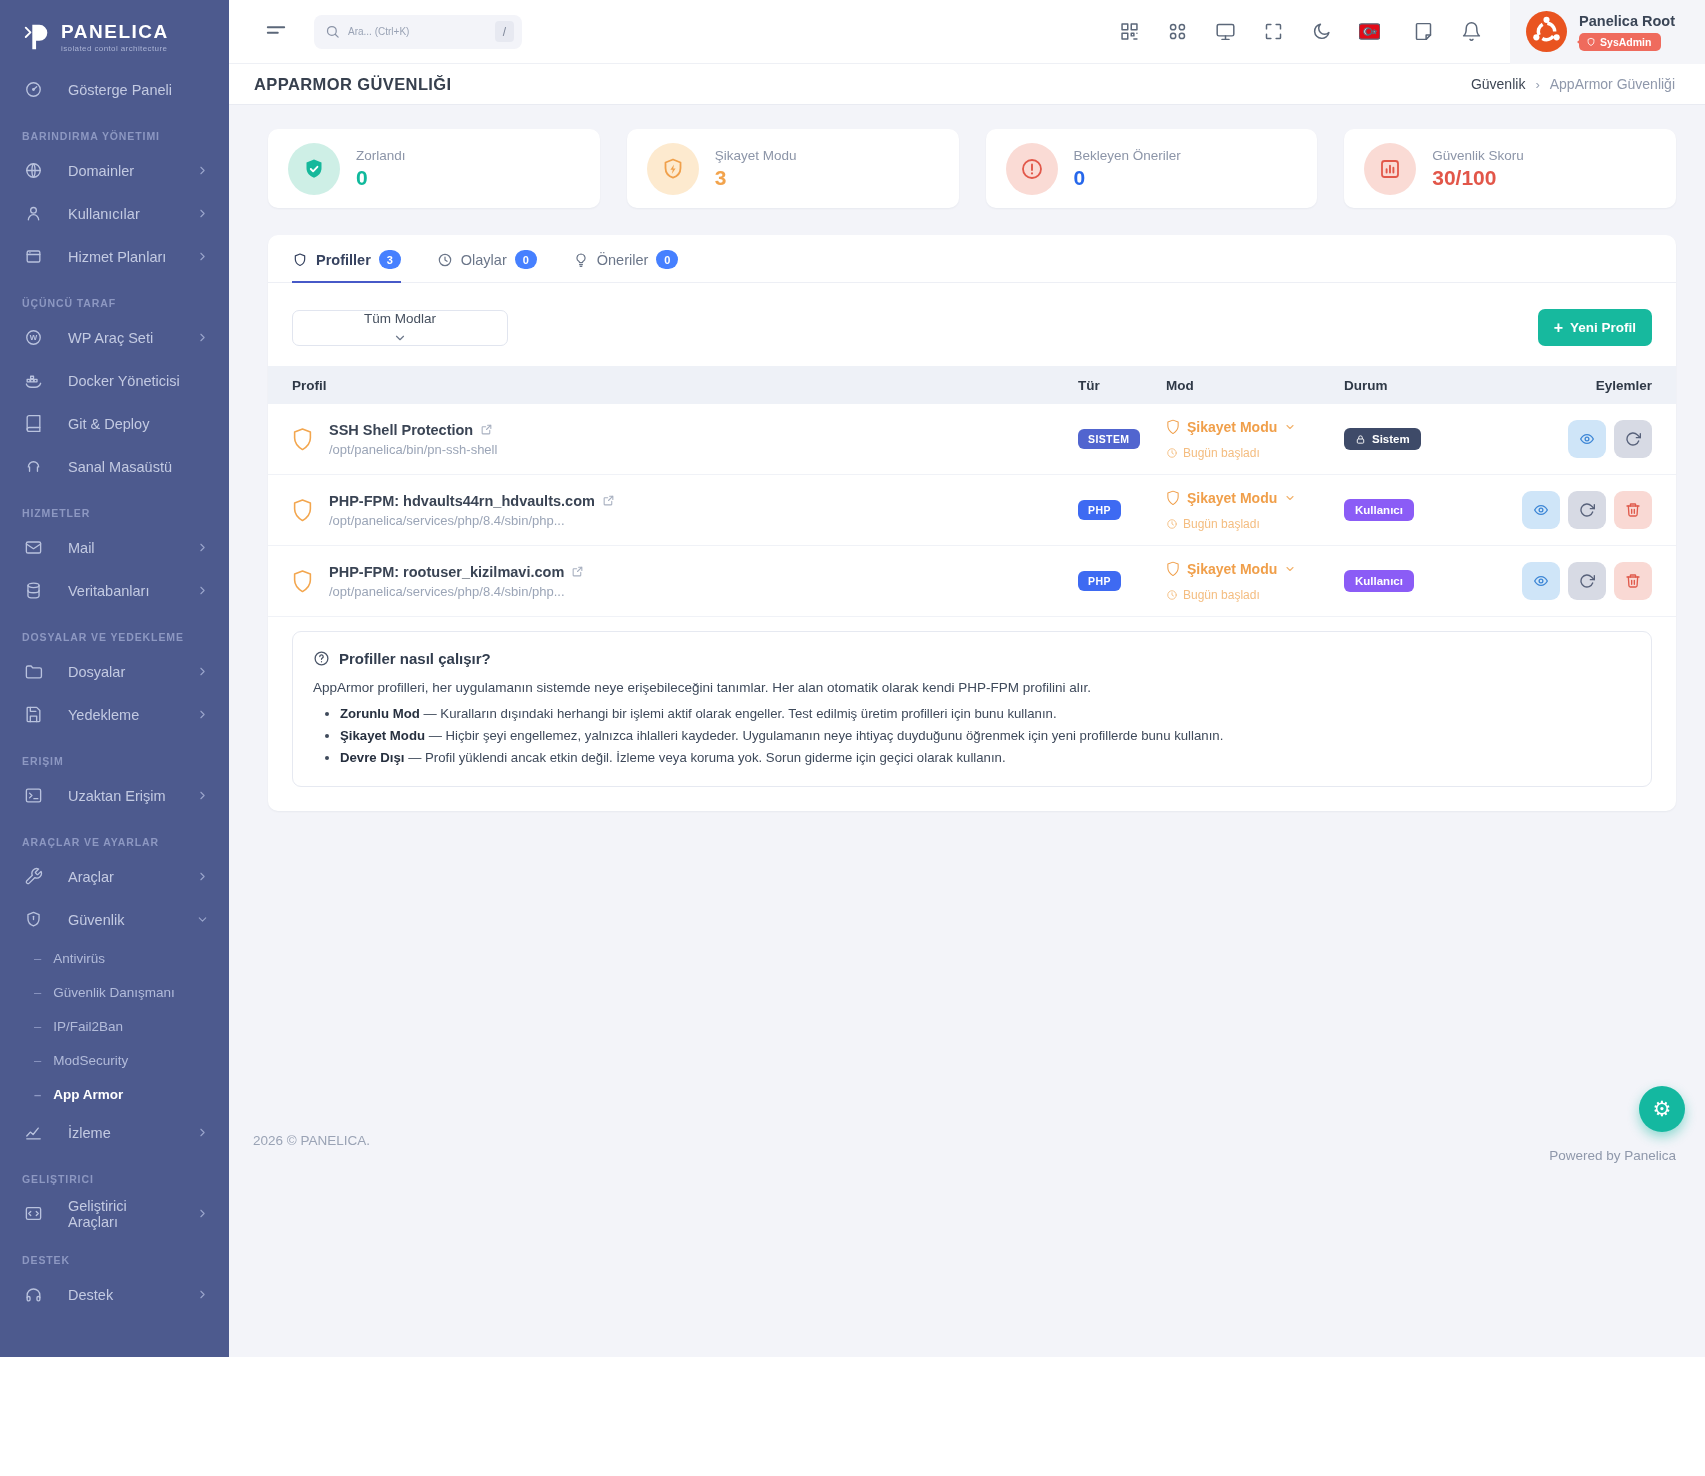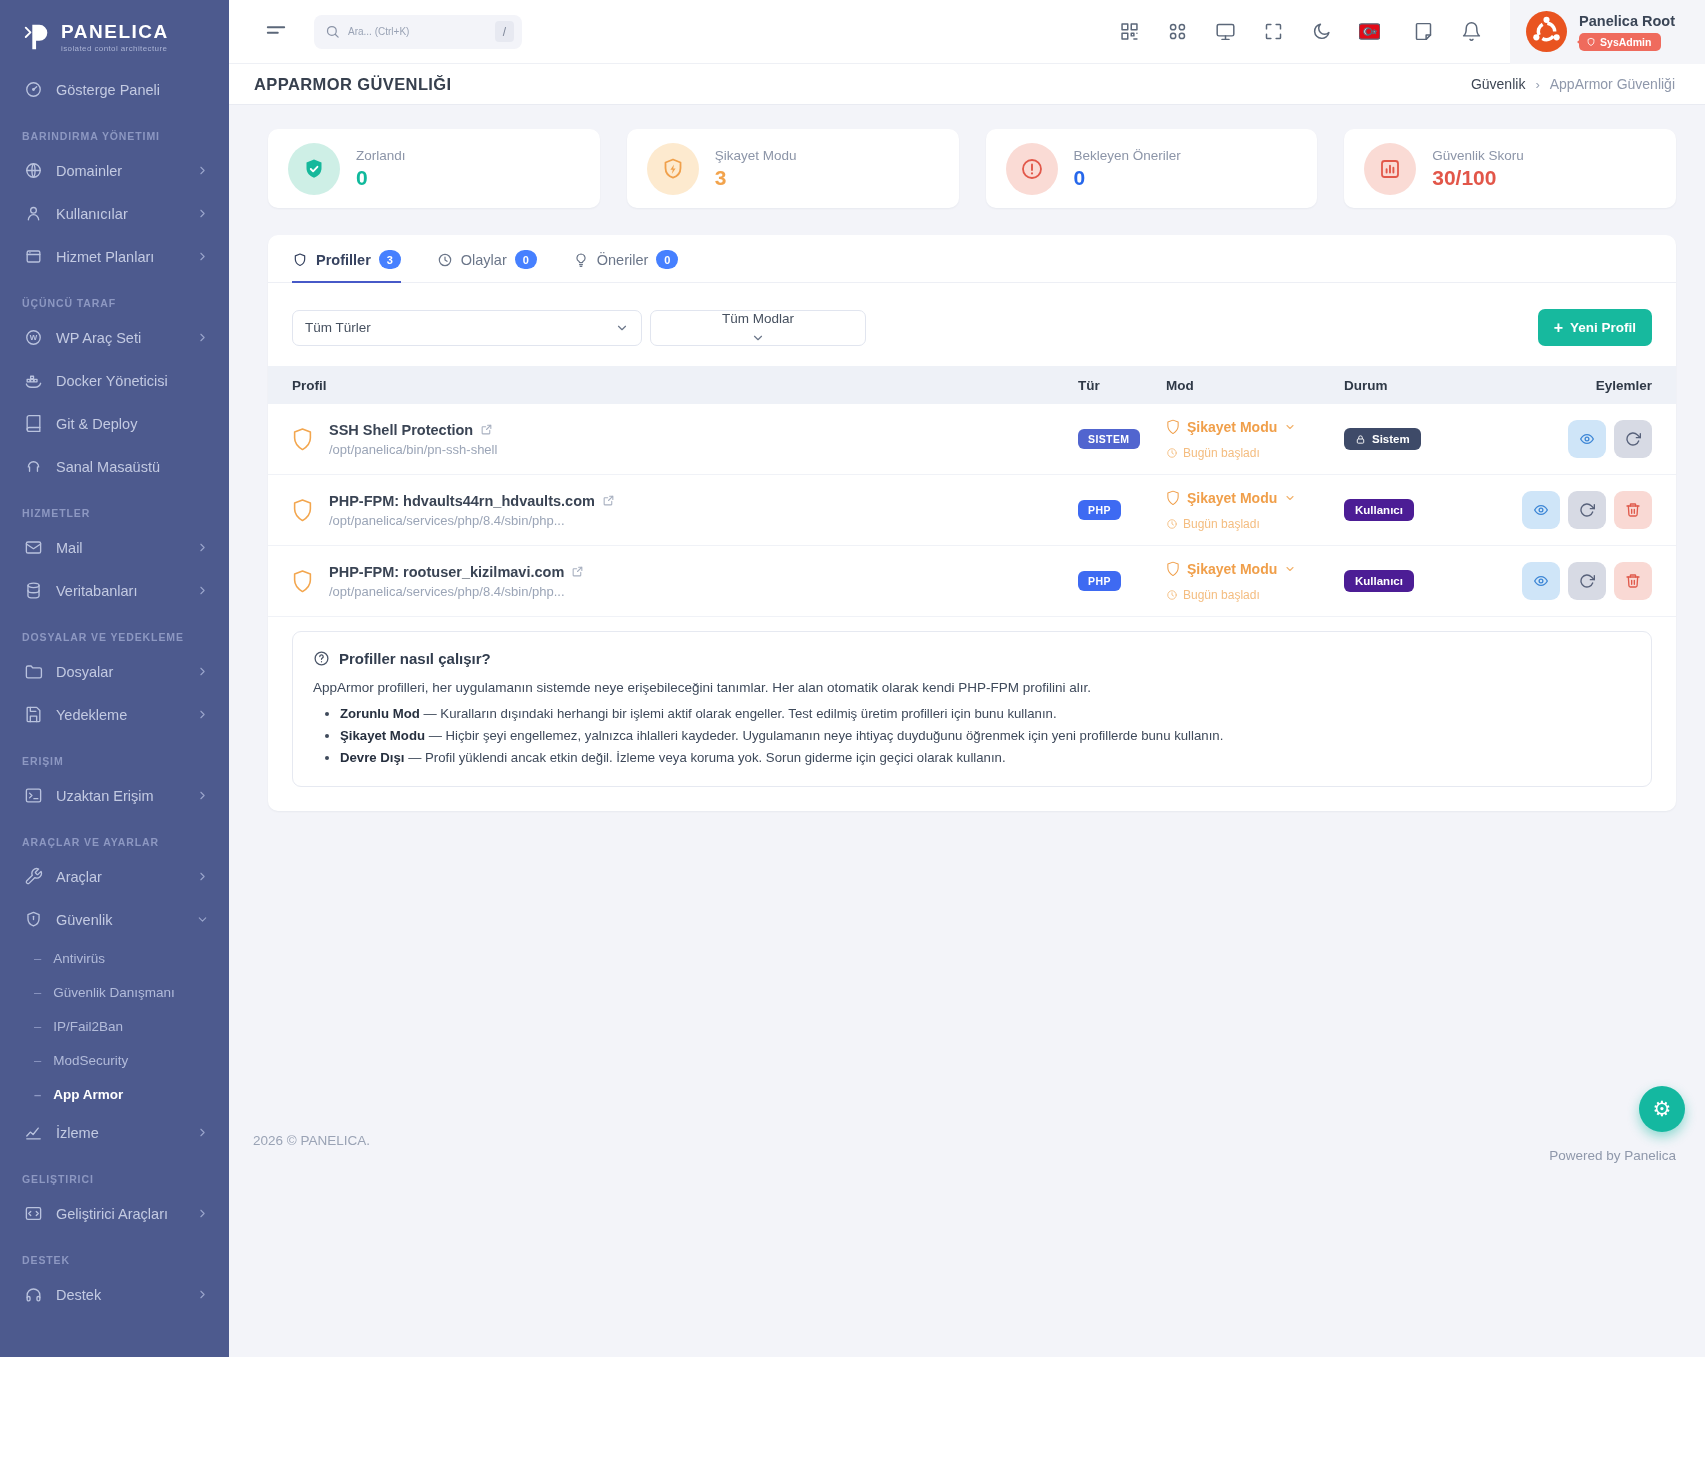--- a/index.html
+++ b/index.html
@@ -6,21 +6,21 @@
   html,body { width:1705px; background:#fff; font-family:"Liberation Sans", sans-serif; }
   body { height:1476px; overflow:hidden; }
   .app { display:flex; height:1357px; background:#f3f4f9; position:relative; overflow:hidden; }
 
   
   .sidebar { width:229px; flex:none; background:#4d5a8e; color:#bdc5e1; overflow:hidden; }
   .logo { display:flex; align-items:center; gap:9px; padding:20px 18px 14px 22px; }
   .logo-text .bname { color:#fff; font-size:19px; font-weight:bold; letter-spacing:1.5px; }
   .logo-text .btag { color:#aab3d4; font-size:8px; letter-spacing:.4px; margin-top:1px; }
   .nav-section { padding:19px 22px 7px; font-size:10.5px; font-weight:bold; letter-spacing:.9px; color:#8d98c2; }
-  .nav-item { display:flex; align-items:center; gap:13px; padding:0 20px 0 24px; height:43px; font-size:14.5px; cursor:pointer; }
+  .nav-item { display:flex; align-items:center; gap:25px; padding:0 20px 0 24px; height:43px; font-size:14.5px; cursor:pointer; }
   .nav-item svg.nico { width:19px; height:19px; flex:none; stroke:#b9c2de; fill:none; stroke-width:1.7; stroke-linecap:round; stroke-linejoin:round; }
   .nav-item .nlabel { flex:1; color:#c3cae2; }
   svg.chev { width:13px; height:13px; stroke:#9aa5cb; fill:none; stroke-width:2; stroke-linecap:round; stroke-linejoin:round; flex:none; }
   .nav-sub { display:flex; align-items:center; gap:12px; padding-left:34px; height:34px; font-size:13.5px; color:#b2bbda; cursor:pointer; }
   .nav-sub .dash { color:#8e99c4; font-size:13px; }
   .nav-sub.active { color:#fff; font-weight:bold; }
 
   
   .main { flex:1; display:flex; flex-direction:column; position:relative; }
 
@@ -96,21 +96,21 @@
   .tbadge { display:inline-block; padding:4px 10px; border-radius:6px; font-size:10.5px; font-weight:bold; letter-spacing:.4px; color:#fff; }
   .tb-system { background:#5165cf; }
   .tb-php { background:#3e6af2; }
   .mode-btn { display:inline-flex; align-items:center; gap:7px; color:#f09f4a; font-size:14px; font-weight:bold; cursor:pointer; }
   .mode-btn svg.msh { width:14px; height:16px; stroke:#f09f4a; fill:none; stroke-width:1.8; stroke-linejoin:round; }
   .mode-btn svg.mch { width:12px; height:12px; stroke:#f2b26c; fill:none; stroke-width:2.2; stroke-linecap:round; stroke-linejoin:round; }
   .mode-note { display:flex; align-items:center; gap:5px; color:#f4bd80; font-size:12px; margin-top:7px; }
   .mode-note svg { width:12px; height:12px; stroke:#f4bd80; fill:none; stroke-width:1.8; stroke-linecap:round; }
   .st-badge { display:inline-flex; align-items:center; gap:6px; padding:5px 11px; border-radius:6px; font-size:11.5px; font-weight:bold; color:#fff; }
   .st-system { background:#3e4a68; }
-  .st-user { background:#4c1d95; }
+  .st-user { background:#8b5cf6; }
   .st-badge svg { width:11px; height:11px; stroke:#fff; fill:none; stroke-width:2; }
   .acts { display:flex; gap:8px; justify-self:end; }
   .act { width:38px; height:38px; border-radius:9px; border:none; display:flex; align-items:center; justify-content:center; cursor:pointer; }
   .act svg { width:16px; height:16px; fill:none; stroke-width:2; stroke-linecap:round; stroke-linejoin:round; }
   .act-view { background:#cfe5f8; } .act-view svg { stroke:#3e87d6; }
   .act-refresh { background:#d7dae4; } .act-refresh svg { stroke:#57617a; }
   .act-del { background:#f9d9d4; } .act-del svg { stroke:#e05a4b; }
 
   .infobox { margin:14px 24px 0; border:1px solid #e6e9f1; border-radius:9px; padding:18px 20px 14px; }
   .ib-head { display:flex; align-items:center; gap:9px; }
@@ -536,26 +536,20 @@
             <svg viewBox="0 0 24 24">
                 <path d="M12 3a6 6 0 0 1 3.3 11c-.6.5-1 1.2-1.2 2H9.9c-.2-.8-.6-1.5-1.2-2A6 6 0 0 1 12 3z"></path>
                 <path d="M9.8 19h4.4M10.7 21.5h2.6"></path>
               </svg>
             <span>Öneriler</span>
             <span class="tcount">0</span>
           </div>
         </div>
 
         <div class="filters">
-          <div class="f-select sel-types">
-            <span>Tüm Türler</span>
-            <svg viewBox="0 0 24 24">
-                <path d="M6 9l6 6 6-6"></path>
-              </svg>
-          </div>
           <div class="f-select sel-modes">
             <span>Tüm Modlar</span>
             <svg viewBox="0 0 24 24">
                 <path d="M6 9l6 6 6-6"></path>
               </svg>
           </div>
           <button class="btn-new">
             <span class="plus">+</span>
             <span>Yeni Profil</span>
           </button>

